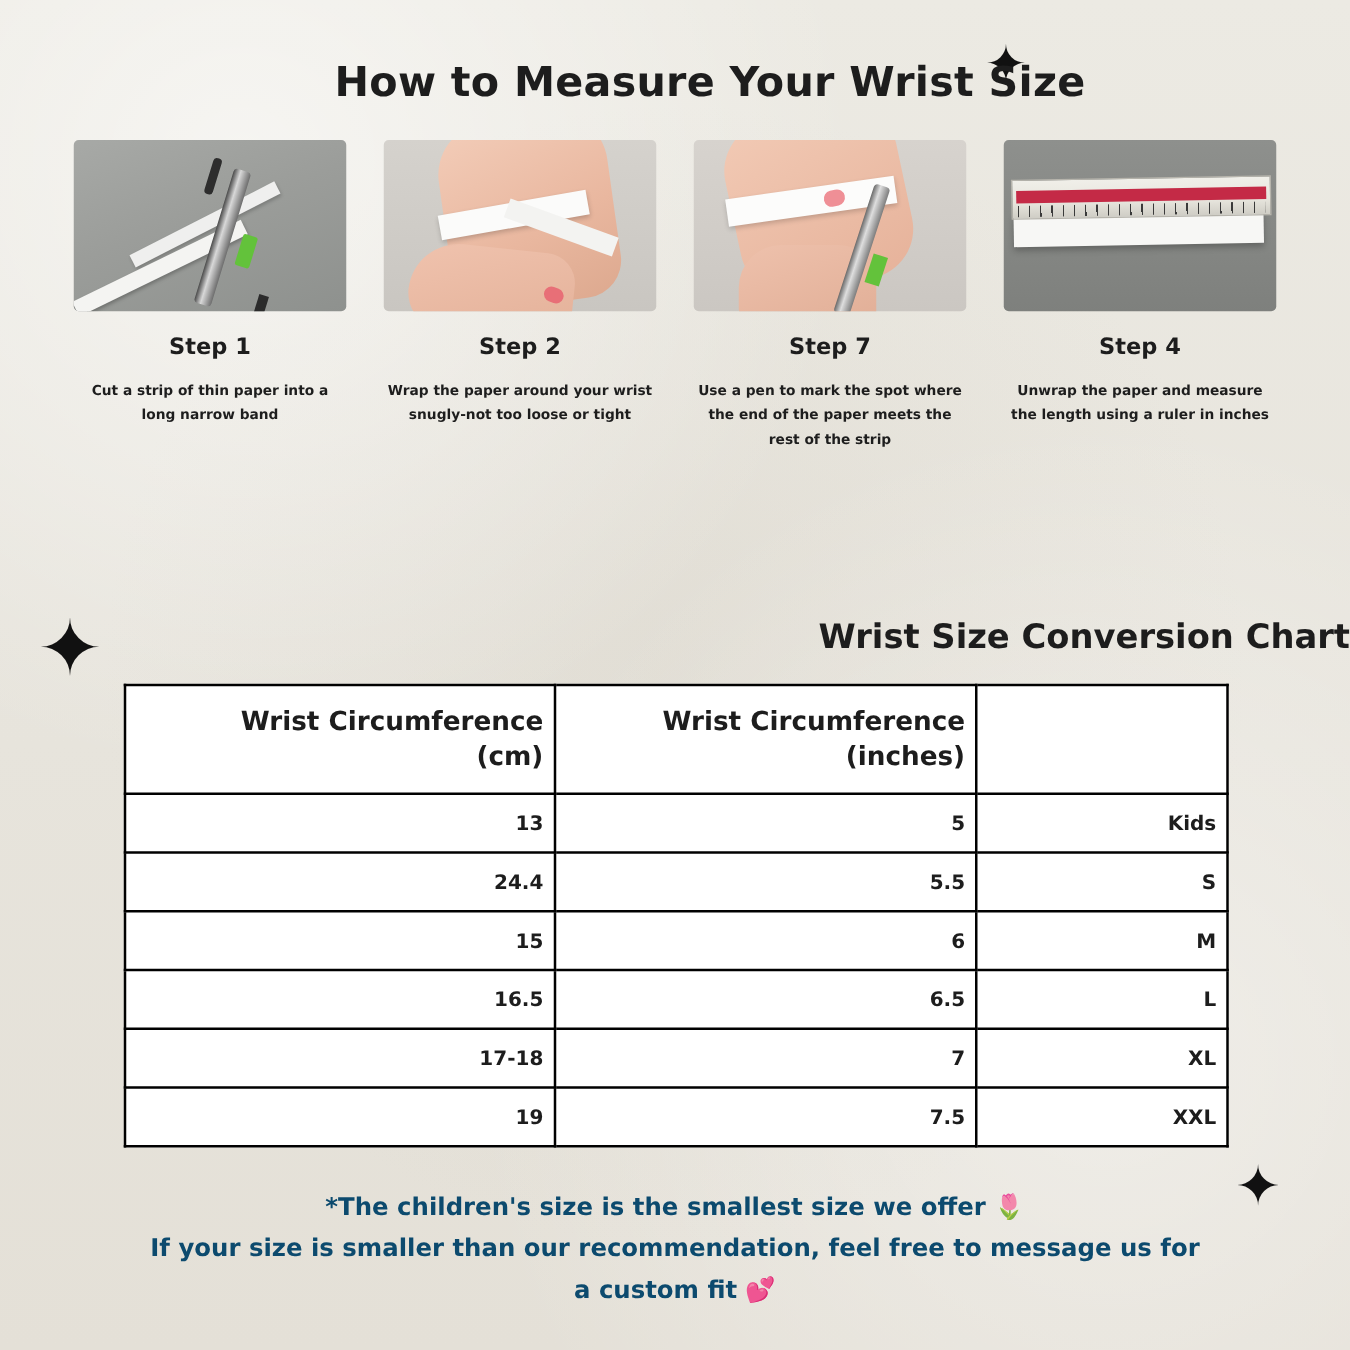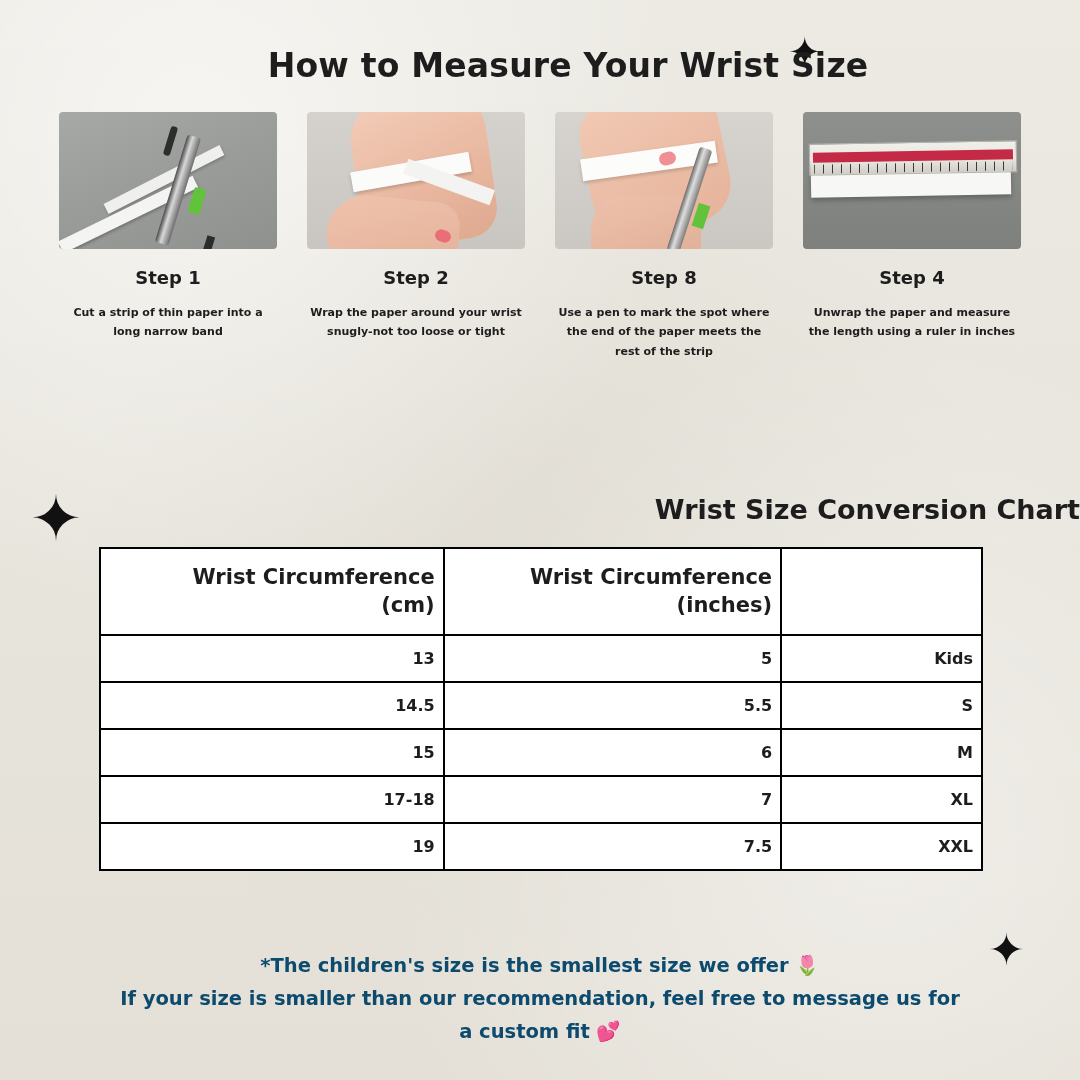--- a/index.html
+++ b/index.html
@@ -358,21 +358,21 @@
 
     <div class="step">
       <div class="step-photo ph3">
         <div class="arm"></div>
         <div class="fist"></div>
         <div class="wrap"></div>
         <div class="nail"></div>
         <div class="pen"></div>
         <div class="pen-grip"></div>
       </div>
-      <div class="step-label">Step 8</div>
+      <div class="step-label">Step 7</div>
       <div class="step-desc">Use a pen to mark the spot where the end of the paper meets the rest of the strip</div>
     </div>
 
     <div class="step">
       <div class="step-photo ph4">
         <div class="paper"></div>
         <div class="ruler">
           <div class="ruler-red"></div>
           <div class="ticks"></div>
         </div>
@@ -399,28 +399,33 @@
         <th class="col-size"></th>
       </tr>
     </thead>
     <tbody>
       <tr>
         <td>13</td>
         <td>5</td>
         <td>Kids</td>
       </tr>
       <tr>
-        <td>14.5</td>
+        <td>24.4</td>
         <td>5.5</td>
         <td>S</td>
       </tr>
       <tr>
         <td>15</td>
         <td>6</td>
         <td>M</td>
+      </tr>
+      <tr>
+        <td>16.5</td>
+        <td>6.5</td>
+        <td>L</td>
       </tr>
       <tr>
         <td>17-18</td>
         <td>7</td>
         <td>XL</td>
       </tr>
       <tr>
         <td>19</td>
         <td>7.5</td>
         <td>XXL</td>

